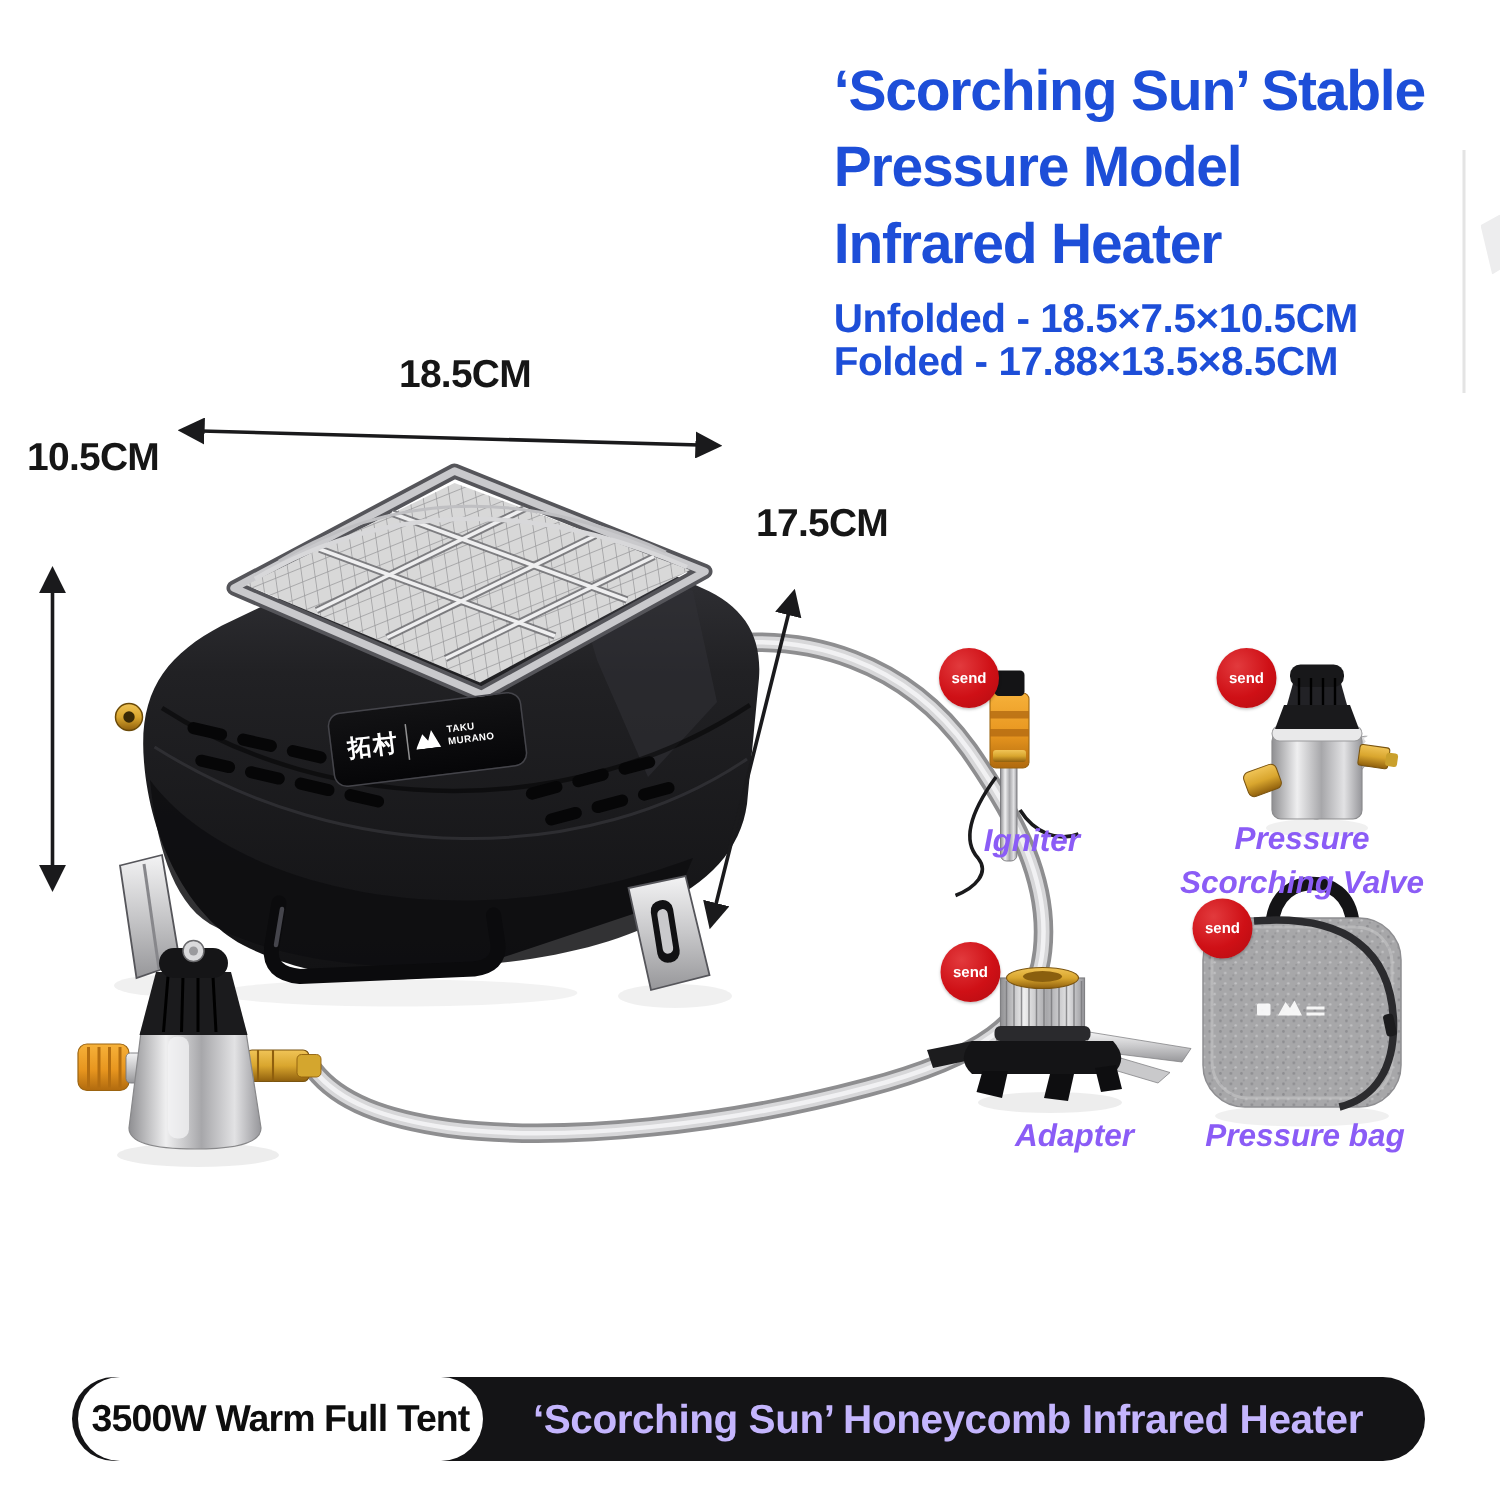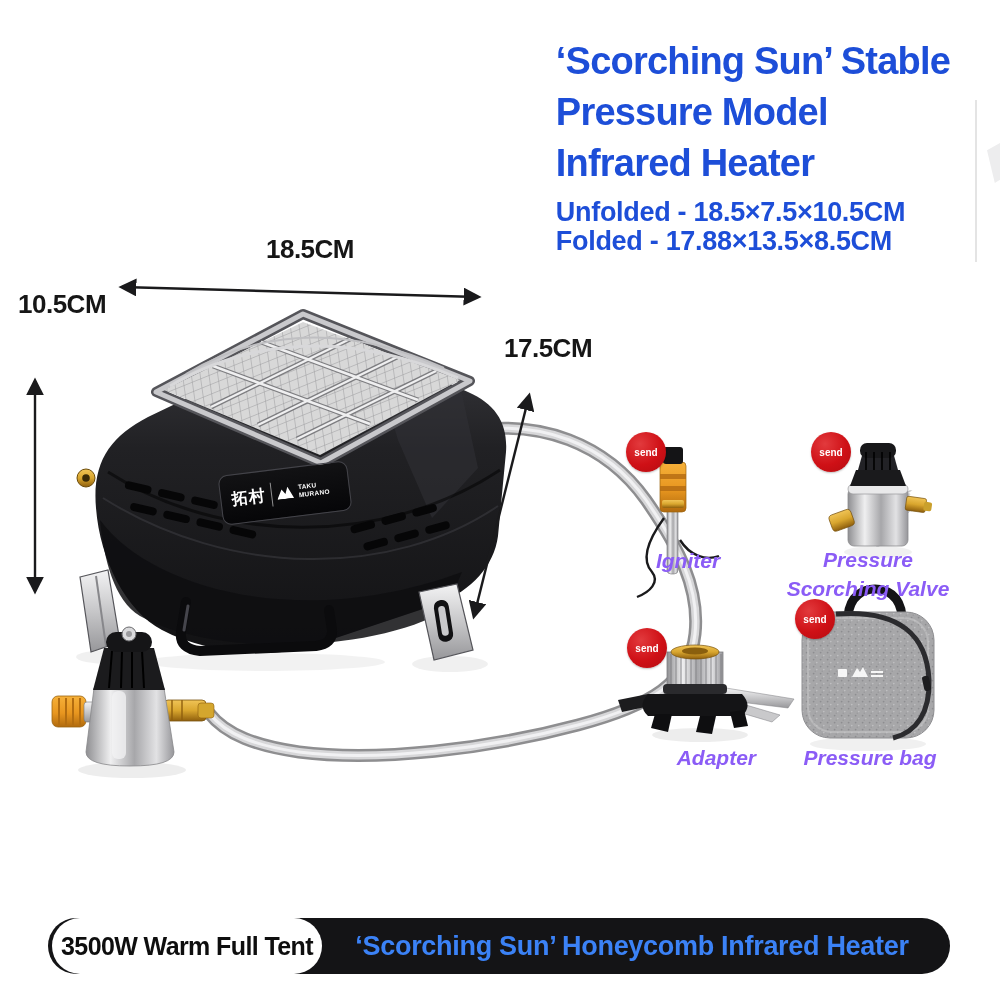--- a/index.html
+++ b/index.html
@@ -63,21 +63,21 @@
     background:#141416; border-radius:34px;
     display:flex; align-items:center; z-index:4;margin-top:24px;
   }
   .banner-pill {
     margin-left:4px; width:270px; height:56px; border-radius:28px;
     background:#ffffff; display:flex; align-items:center; justify-content:center;
     font-size:25px; font-weight:700; color:#0e0e0e; letter-spacing:-0.6px;
     flex:0 0 auto;
   }
   .banner-text {
-    flex:1; text-align:center; color:#3b82f6;
+    flex:1; text-align:center; color:#c4b5fd;
     font-size:27px; font-weight:700; letter-spacing:-0.3px; padding-right:8px;
   }
 
   
   .edge-line { left:975px; top:100px; width:2px; height:162px; background:#e4e4e4; }
   .edge-blob { left:987px; top:143px; width:13px; height:40px; background:#ededee;
                clip-path:polygon(100% 0, 0 18%, 60% 100%, 100% 92%); }
 
   svg.scene { position:absolute; left:0; top:0; z-index:1; }
   .abs { z-index:2; }

